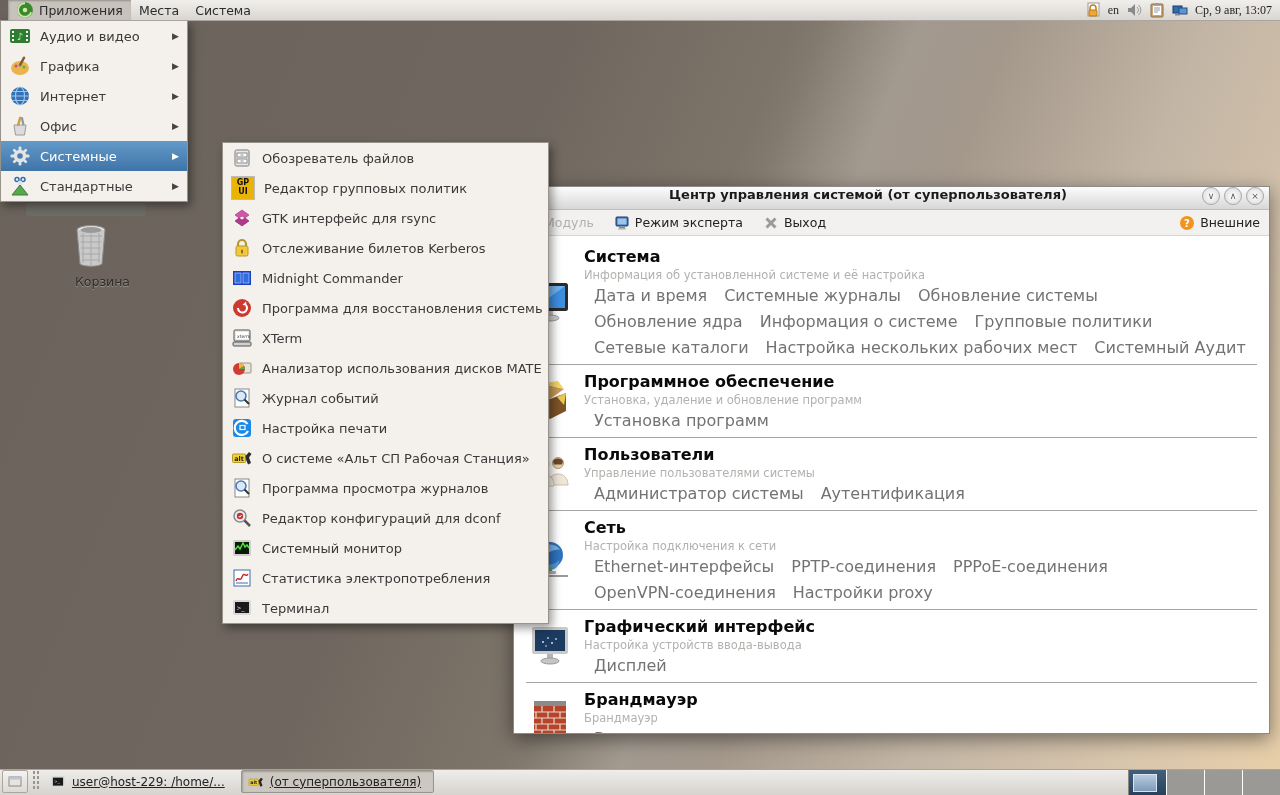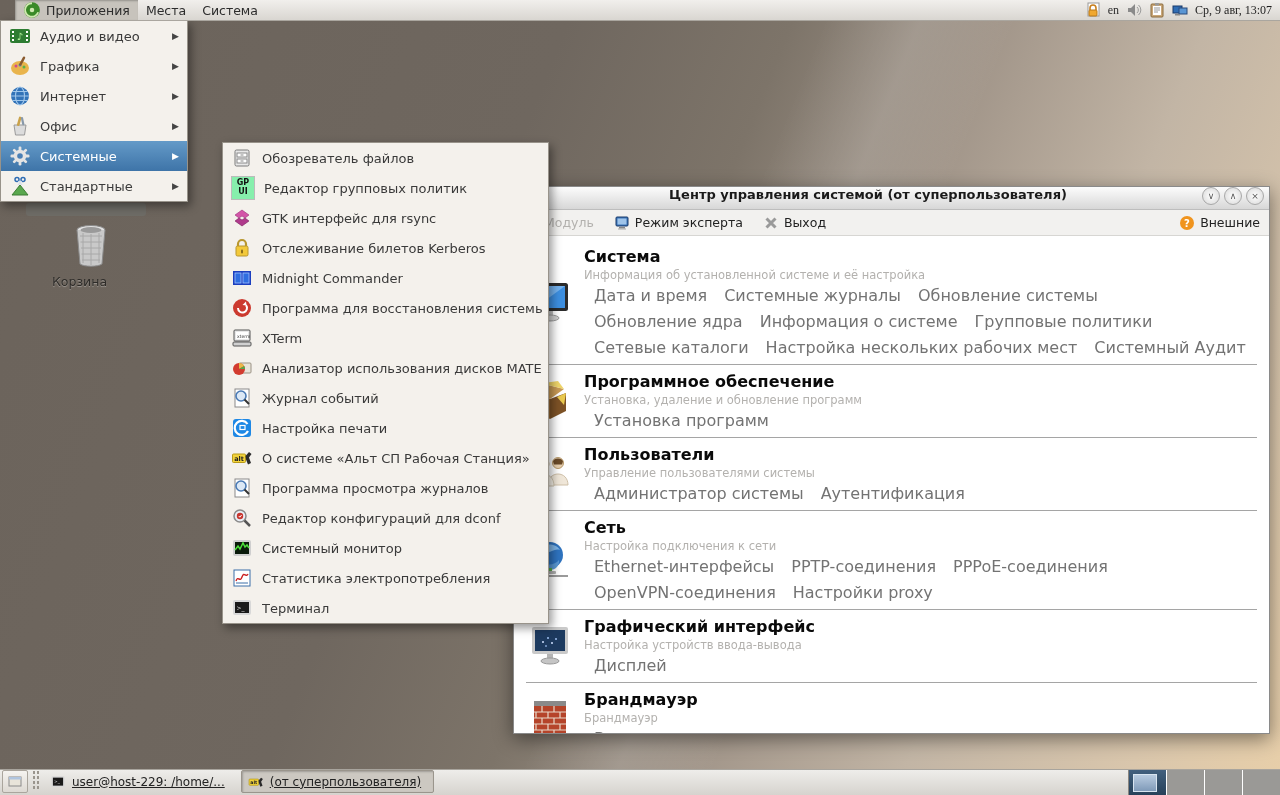--- a/index.html
+++ b/index.html
@@ -4,52 +4,52 @@
 <style>
   html,body{margin:0;padding:0;}
   body{
     width:1280px;height:795px;position:relative;overflow:hidden;
     font-family:"DejaVu Sans","Liberation Sans",sans-serif;
     background:
       linear-gradient(112deg, rgba(255,255,255,0) 52%, rgba(255,255,255,.14) 58%, rgba(255,255,255,0) 64%),
       linear-gradient(112deg,#6b635b 0%,#6f675f 36%,#7d7469 50%,#a2968a 63%,#c2b5a5 76%,#d9c6ac 90%,#e8cfa9 100%);
   }
   
-  .top-panel{position:absolute;left:15px;top:0;right:0;height:20px;z-index:60;
+  .top-panel{position:absolute;left:8px;top:0;right:0;height:20px;z-index:60;
     background:linear-gradient(#f1efec,#d9d6d1);border-bottom:1px solid #aaa69f;
     display:flex;align-items:stretch;font-size:12.5px;color:#2c2c2c;}
   .menubar{display:flex;align-items:stretch;}
   .menu-item{display:flex;align-items:center;gap:5px;padding:0 8px;cursor:default;}
   .menu-item.pressed{background:#c7c3bc;box-shadow:inset 1px 1px 2px rgba(0,0,0,.25);}
   .tray{margin-left:auto;display:flex;align-items:center;gap:7px;padding-right:8px;font-family:Liberation Serif, serif;}
   .tray .ic svg{display:block;}
   .kbd-layout{font-size:12px;color:#2c2c2c;}
   .clock{font-size:12px;color:#1c1c1c;white-space:nowrap;}
   .ic{display:inline-flex;align-items:center;justify-content:center;}
   .ic svg{width:18px;height:18px;}
   .ic.small svg{width:16px;height:16px;}
   
-  .trash{position:absolute;left:52px;top:222px;width:78px;text-align:left;z-index:2;}
+  .trash{position:absolute;left:52px;top:222px;width:78px;text-align:right;z-index:2;}
   .trash svg{width:40px;height:48px;display:block;margin:0 auto;}
   .trash .t-label{font-size:12.5px;color:#2e2c29;margin-top:4px;text-shadow:0 1px 1px rgba(255,255,255,.35);}
   .partial-label{position:absolute;left:26px;top:203px;width:120px;height:13px;z-index:1;
     background:#6f6c67;border-radius:3px;opacity:.92;}
   
   .panel-box{position:absolute;background:#f4f1ec;border:1px solid #98938a;
     box-shadow:3px 4px 9px rgba(0,0,0,.42);z-index:50;}
   .cat-panel{left:0;top:20px;width:186px;}
   .sub-panel{left:186px;top:142px;width:325px;z-index:51;margin-left:36px;}
   .cat,.sub-item{height:30px;display:flex;align-items:center;gap:9px;padding:0 6px 0 8px;
     font-size:13px;color:#3a3a3a;cursor:default;}
   .cat .ic svg,.sub-item .ic svg{width:22px;height:22px;}
   .cat .lab,.sub-item .lab{flex:1;white-space:nowrap;overflow:hidden;}
   .cat .arrow{font-size:9px;color:#444;padding-right:2px;}
   .cat.active{background:linear-gradient(#649ac8,#3e74a8);color:#fff;}
   .cat.active .arrow{color:#fff;}
-  .txticon{width:22px;height:22px;background:#86efac;border:1px solid #bbb;color:#111;
+  .txticon{width:22px;height:22px;background:#eab308;border:1px solid #bbb;color:#111;
     font-size:8px;font-weight:bold;line-height:1.1;display:flex;align-items:center;justify-content:center;text-align:center;}
   
   .window{position:absolute;left:513px;top:186px;width:755px;height:546px;z-index:20;
     background:#fff;border:1px solid #8a8a8a;box-shadow:0 5px 18px rgba(0,0,0,.45);
     display:flex;flex-direction:column;}
   .titlebar{height:22px;background:linear-gradient(#fcfcfc,#d7d7d7);border-bottom:1px solid #bdbdbd;
     display:flex;align-items:flex-start;padding:0 5px;gap:4px;}
   .win-menu-btn{width:13px;height:13px;border-radius:50%;background:radial-gradient(#fff,#ddd);
     border:1px solid #b0b0b0;}
   .title{flex:1;text-align:center;font-size:13px;font-weight:bold;color:#1a1a1a;white-space:nowrap;}

